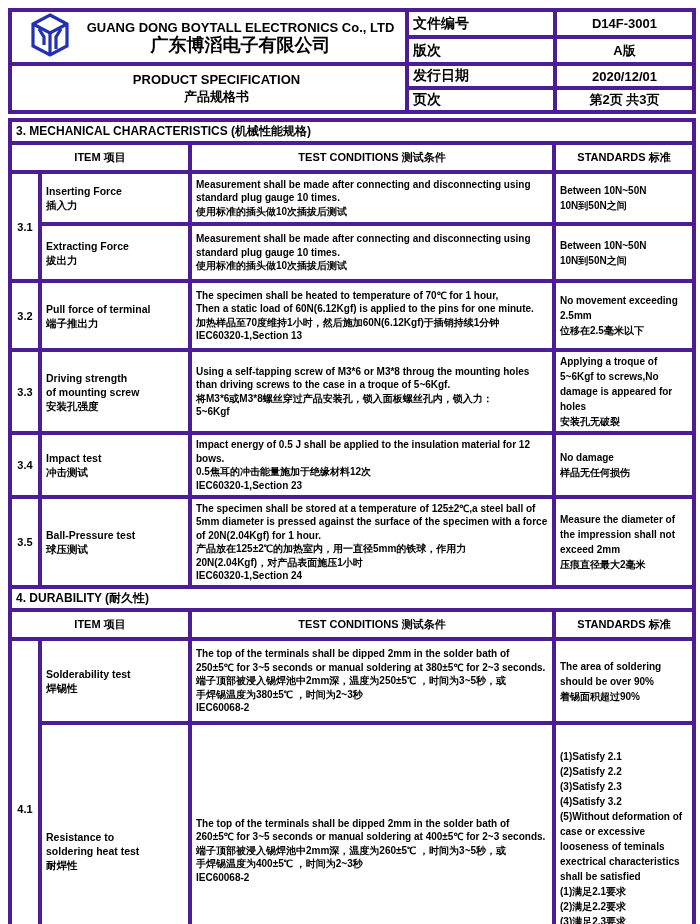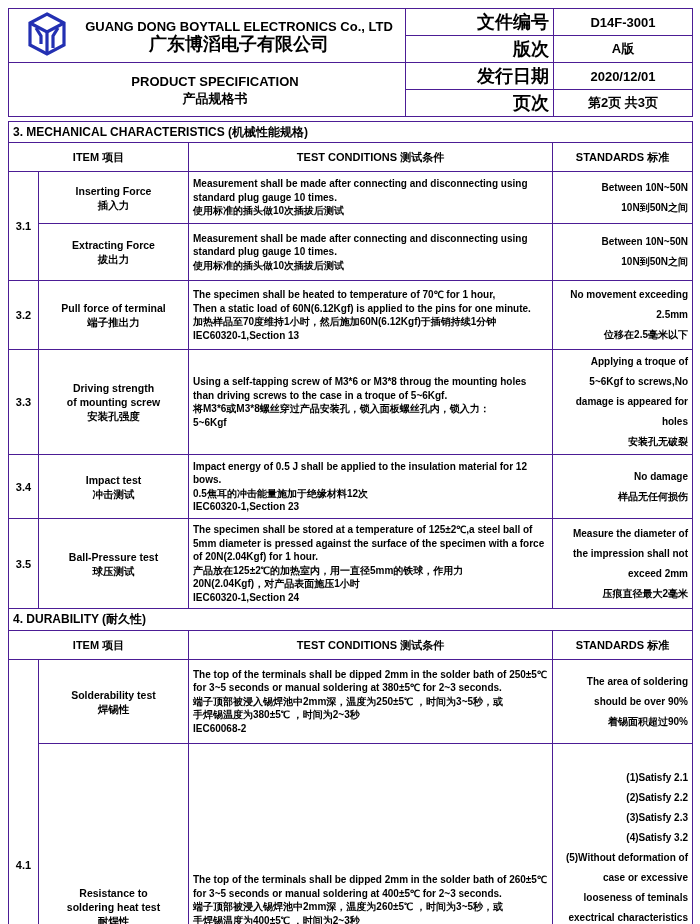--- a/index.html
+++ b/index.html
@@ -4,41 +4,41 @@
 <style>
   html,body{margin:0;padding:0;background:#fff;}
   body{
     width:700px;height:924px;
     font-family:"Liberation Sans", sans-serif;
     font-weight:bold;color:#000;
     -webkit-font-smoothing:antialiased;
   }
   .page{box-sizing:border-box;width:700px;height:924px;padding:8px;background:#fff;}
   table{border-collapse:collapse;table-layout:fixed;width:684px;}
-  td,th{border:1px solid #4c1d95;padding:1px 4px;box-sizing:border-box;vertical-align:middle;overflow:hidden;}
+  td,th{border:4px solid #4c1d95;padding:1px 4px;box-sizing:border-box;vertical-align:middle;overflow:hidden;}
   .pre{white-space:pre-line;}
   
   .company-cell{text-align:center;position:relative;}
   .company-wrap{display:flex;align-items:center;justify-content:flex-start;gap:10px;padding-left:14px;}
   .company-text{flex:1;text-align:center;}
   .company-en{font-size:13px;line-height:16px;letter-spacing:0;}
   .company-cn{font-size:18px;line-height:18px;}
   .spec-cell{text-align:center;padding-left:20px;}
   .spec-en{font-size:13px;line-height:17px;}
   .spec-cn{font-size:13px;line-height:17px;}
-  .hlabel{text-align:right;font-size:18px;}
+  .hlabel{text-align:left;font-size:14px;}
   .hval{text-align:center;font-size:13px;}
   .gap{height:4px;}
   
   .sec-title{font-size:12px;text-align:left;height:21px;}
   th.colhead{font-size:11px;text-align:center;height:29px;font-weight:bold;}
   td.num{text-align:center;font-size:11px;}
-  td.item{text-align:center;font-size:10.5px;line-height:14px;margin-left:42px;}
+  td.item{font-size:10.5px;line-height:14px;margin-left:42px;}
   td.cond{font-size:10px;line-height:13.5px;text-align:left;padding:2px 4px;}
-  td.std{font-size:10px;line-height:20px;text-align:right;padding:2px 4px;}
+  td.std{font-size:10px;line-height:15px;text-align:left;padding:2px 4px;}
   td.std-top{vertical-align:top;padding-top:24px;}
   .logo-svg{display:block;}
 </style>
 </head>
 <body>
 
 <div class="page">
 
   <table>
     <colgroup>

